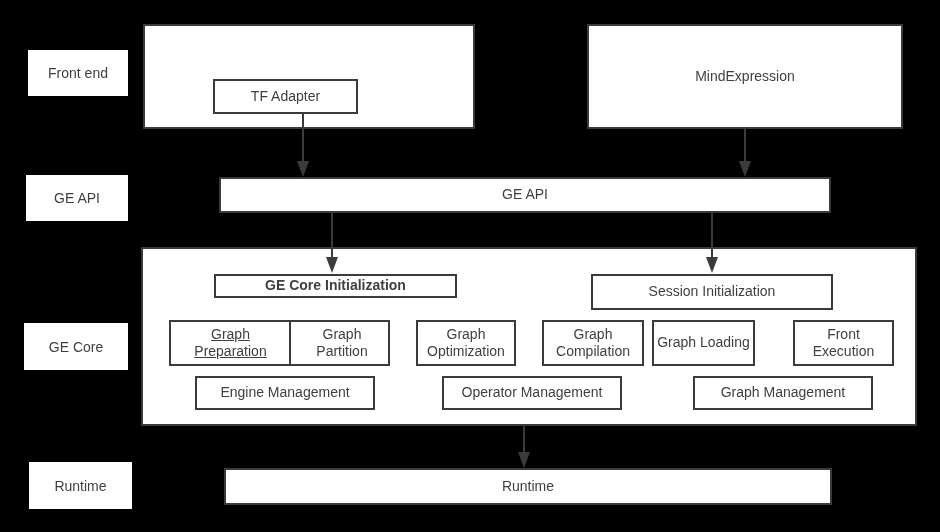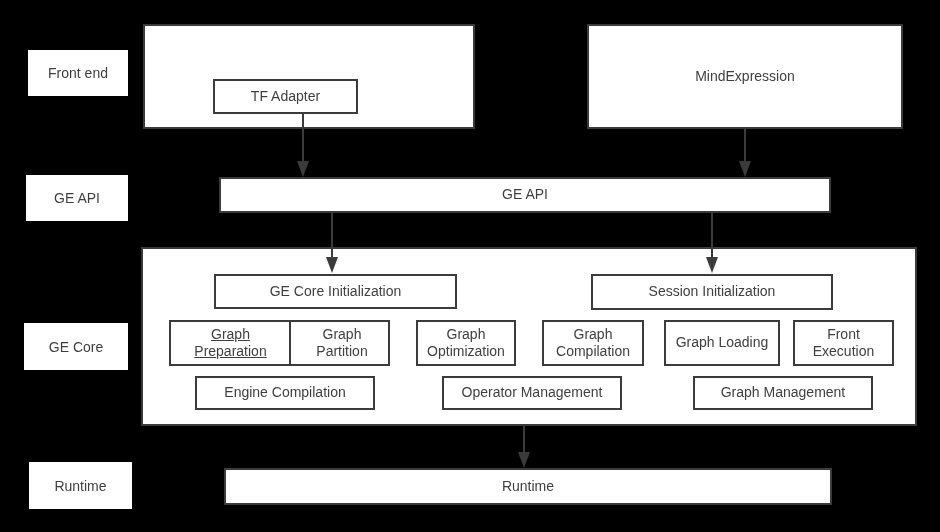--- a/index.html
+++ b/index.html
@@ -49,28 +49,28 @@
     text-align:center;font-size:14px;line-height:20px;
   }
   .tf-adapter{left:68px;top:53px;width:145px;height:35px;}
   .mindexpression{left:587px;top:24px;width:316px;height:105px;}
   
   .ge-api-bar{left:219px;top:177px;width:612px;height:36px;}
   .runtime-bar{left:224px;top:468px;width:608px;height:37px;}
   
   .ge-core-box{left:141px;top:247px;width:776px;height:179px;display:block;}
   .ge-core-box .box{position:absolute;}
-  .init-core{left:71px;top:25px;width:243px;height:35px;}
+  .init-core{left:71px;top:25px;width:243px;height:24px;font-weight:bold;}
   .init-session{left:448px;top:25px;width:242px;height:36px;}
   .stage{top:71px;height:46px;padding:2px;}
   .stage-0{left:26px;width:123px;text-decoration:underline;}
   .stage-1{left:146px;width:101px;padding-left:7px;}
   .stage-2{left:273px;width:100px;}
   .stage-3{left:399px;width:102px;}
-  .stage-4{left:521px;width:116px;}
+  .stage-4{left:509px;width:103px;}
   .stage-5{left:650px;width:101px;}
   .mgmt{top:127px;height:34px;}
   .mgmt-0{left:52px;width:180px;}
   .mgmt-1{left:299px;width:180px;}
   .mgmt-2{left:550px;width:180px;}
   
   .arrow{position:absolute;width:12px;}
   .arrow .stem{
     position:absolute;left:5px;top:0;bottom:14px;width:2px;
     background:var(--arrow);
@@ -109,21 +109,21 @@
     <div class="box init-core">GE Core Initialization</div>
     <div class="box init-session">Session Initialization</div>
 
     <div class="box stage stage-0">Graph Preparation</div>
     <div class="box stage stage-1">Graph Partition</div>
     <div class="box stage stage-2">Graph Optimization</div>
     <div class="box stage stage-3">Graph Compilation</div>
     <div class="box stage stage-4">Graph Loading</div>
     <div class="box stage stage-5">Front Execution</div>
 
-    <div class="box mgmt mgmt-0">Engine Compilation</div>
+    <div class="box mgmt mgmt-0">Engine Management</div>
     <div class="box mgmt mgmt-1">Operator Management</div>
     <div class="box mgmt mgmt-2">Graph Management</div>
   </div>
 
   <div class="box runtime-bar">Runtime</div>
 
   <div class="arrow arrow-1">
     <div class="stem"></div>
     <div class="head"></div>
   </div>

